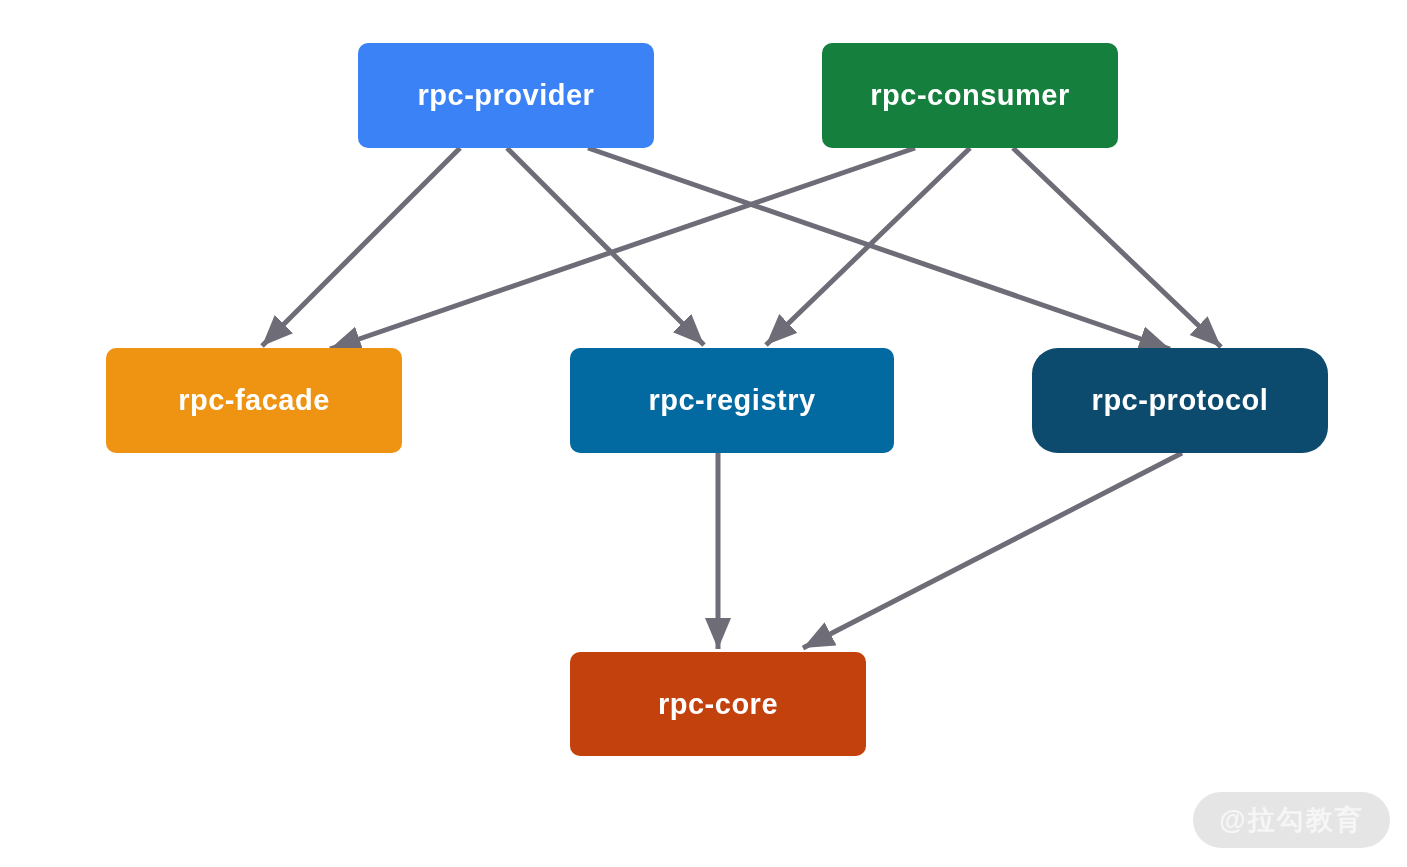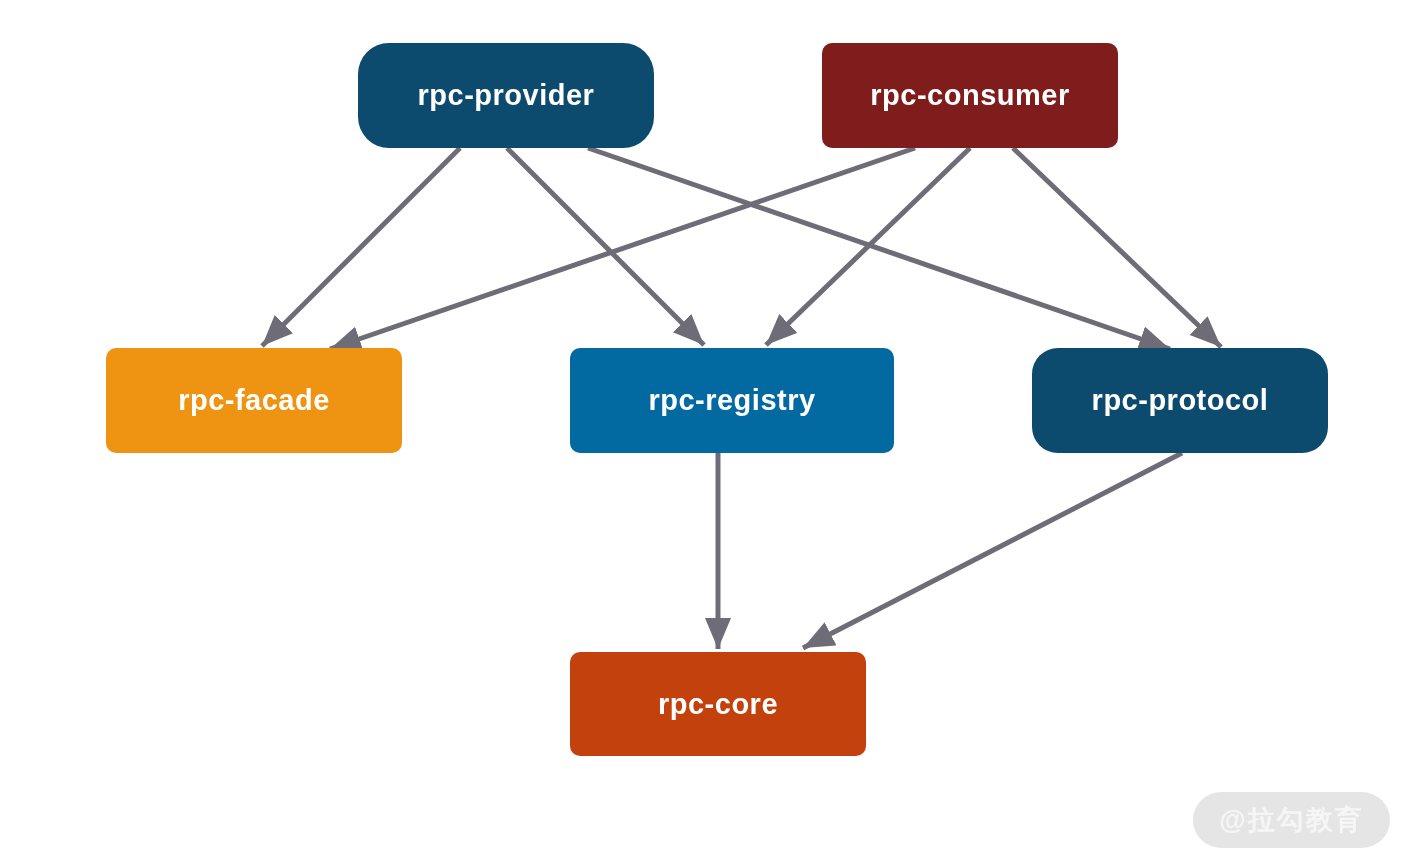--- a/index.html
+++ b/index.html
@@ -62,24 +62,24 @@
         <line x1="588" y1="148" x2="1170" y2="349" stroke="#6E6C77" stroke-width="5" marker-end="url(#arrowhead)"></line>
         <line x1="915" y1="148" x2="330" y2="349" stroke="#6E6C77" stroke-width="5" marker-end="url(#arrowhead)"></line>
         <line x1="970" y1="148" x2="766" y2="345" stroke="#6E6C77" stroke-width="5" marker-end="url(#arrowhead)"></line>
         <line x1="1013" y1="148" x2="1221" y2="347" stroke="#6E6C77" stroke-width="5" marker-end="url(#arrowhead)"></line>
         <line x1="718" y1="453" x2="718" y2="649" stroke="#6E6C77" stroke-width="5" marker-end="url(#arrowhead)"></line>
         <line x1="1182" y1="453" x2="803" y2="648" stroke="#6E6C77" stroke-width="5" marker-end="url(#arrowhead)"></line>
       </g>
   </svg>
 
   <div id="node-layer">
-      <div class="node" style="left: 358px; top: 43px; width: 296px; height: 105px; background: #0c4a6e; color: rgb(255, 255, 255); border-radius: 31px;">
+      <div class="node" style="left: 358px; top: 43px; width: 296px; height: 105px; background: #3b82f6; color: rgb(255, 255, 255);">
         <span>rpc-provider</span>
       </div>
-      <div class="node" style="left: 822px; top: 43px; width: 296px; height: 105px; background: #7f1d1d; color: rgb(255, 255, 255);">
+      <div class="node" style="left: 822px; top: 43px; width: 296px; height: 105px; background: #15803d; color: rgb(255, 255, 255);">
         <span>rpc-consumer</span>
       </div>
       <div class="node" style="left: 106px; top: 348px; width: 296px; height: 105px; background: rgb(238, 148, 18); color: rgb(255, 255, 255); text-align: center;">
         <span>rpc-facade</span>
       </div>
       <div class="node" style="left: 570px; top: 348px; width: 324px; height: 105px; background: #0369a1; color: rgb(255, 255, 255); align-items: center;">
         <span>rpc-registry</span>
       </div>
       <div class="node" style="left: 1032px; top: 348px; width: 296px; height: 105px; background: #0c4a6e; color: rgb(255, 255, 255); border-radius: 26px;">
         <span>rpc-protocol</span>

